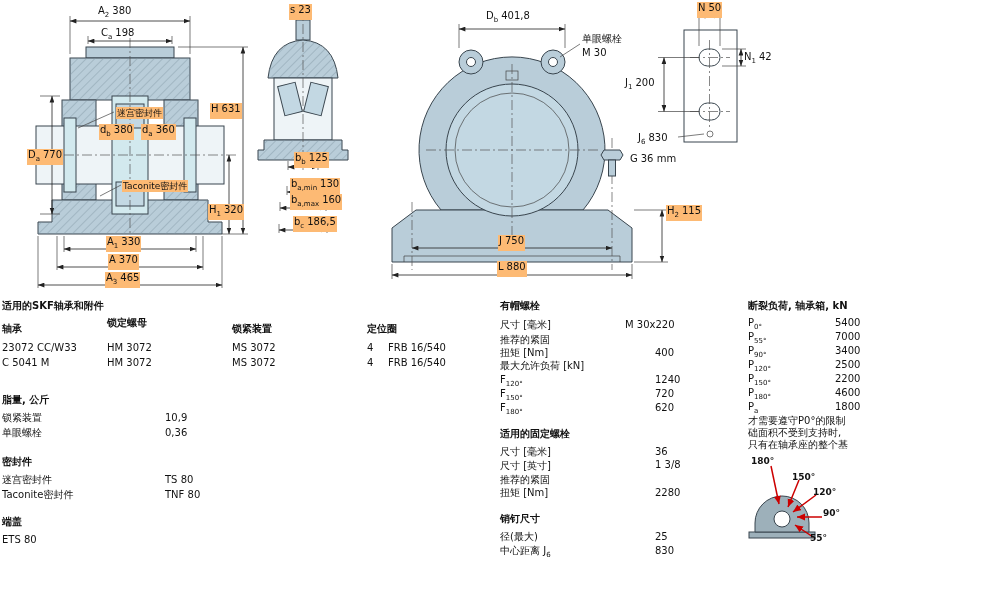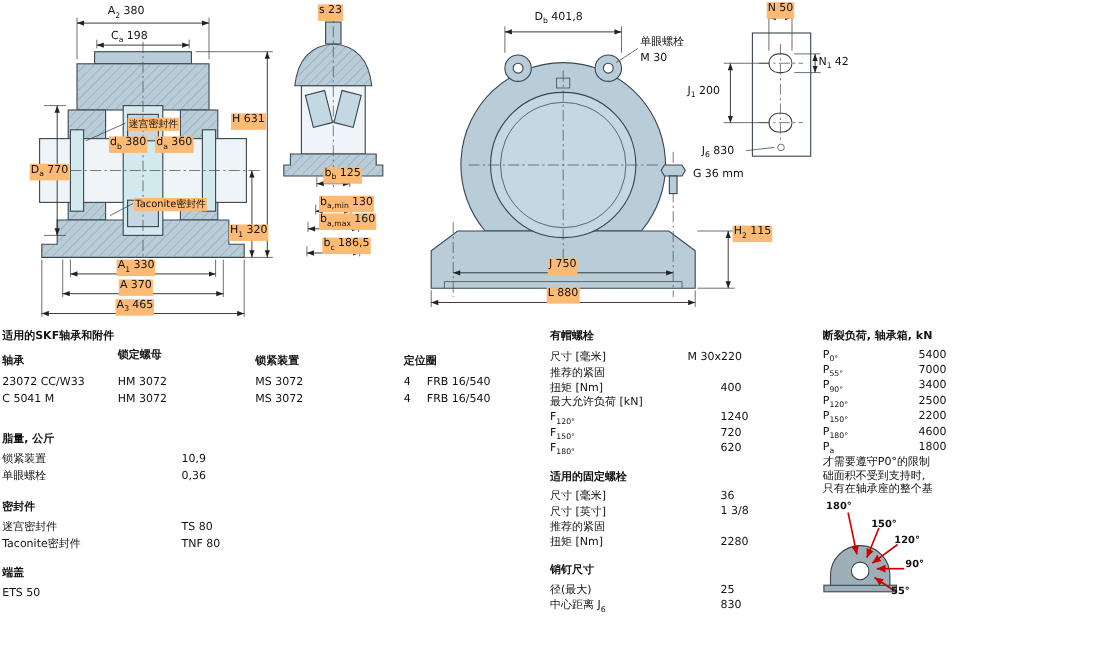--- a/index.html
+++ b/index.html
@@ -226,21 +226,21 @@
 <span class="t" style="left:2px;top:427px">单眼螺栓</span>
 <span class="t" style="left:165px;top:427px">0,36</span>
 
 <span class="t b" style="left:2px;top:456px">密封件</span>
 <span class="t" style="left:2px;top:474px">迷宫密封件</span>
 <span class="t" style="left:165px;top:474px">TS 80</span>
 <span class="t" style="left:2px;top:489px">Taconite密封件</span>
 <span class="t" style="left:165px;top:489px">TNF 80</span>
 
 <span class="t b" style="left:2px;top:516px">端盖</span>
-<span class="t" style="left:2px;top:534px">ETS 50</span>
+<span class="t" style="left:2px;top:534px">ETS 80</span>
 
 <span class="t b" style="left:500px;top:300px">有帽螺栓</span>
 <span class="t" style="left:500px;top:319px">尺寸 [毫米]</span>
 <span class="t" style="left:625px;top:319px">M 30x220</span>
 <span class="t" style="left:500px;top:334px">推荐的紧固</span>
 <span class="t" style="left:500px;top:347px">扭矩 [Nm]</span>
 <span class="t" style="left:655px;top:347px">400</span>
 <span class="t" style="left:500px;top:360px">最大允许负荷 [kN]</span>
 <span class="t" style="left:500px;top:374px"><span>F</span><sub>120°</sub></span>
 <span class="t" style="left:655px;top:374px">1240</span>

